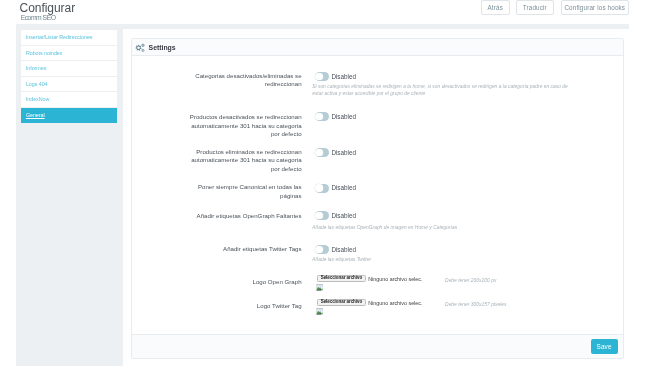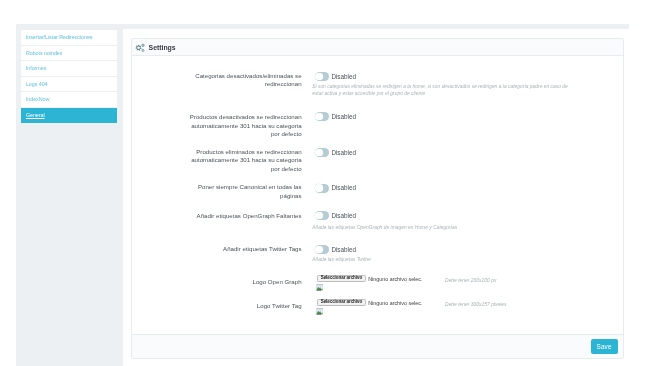--- a/index.html
+++ b/index.html
@@ -53,20 +53,29 @@
            font-weight:bold;letter-spacing:-0.06px;line-height:6.4px;}
   .filestat{position:absolute;font-size:5.35px;color:#3b3b3b;letter-spacing:0.01px;}
   .filenote{position:absolute;font-size:4.9px;color:#a9b2b8;font-style:italic;letter-spacing:.02px;}
   .brokenimg{position:absolute;width:7px;height:6.8px;}
   .brokenimg svg{display:block;}
 </style>
 </head>
 <body>
 
 <div id="page-root">
+<div id="page-header">
+  <div id="page-title">Configurar</div>
+  <div id="page-subtitle">Ecomm SEO</div>
+  <div id="header-actions">
+    <div class="hbtn" style="left:0;width:28.5px">Atrás</div>
+    <div class="hbtn" style="left:34.7px;width:38.2px">Traducir</div>
+    <div class="hbtn" style="left:79.7px;width:68.2px">Configurar los hooks</div>
+  </div>
+</div>
 
 <div id="page-background"></div>
 <div id="content-column"></div>
 
 <div id="sidebar">
       <a class="snav-item">Insertar/Listar Redirecciones</a>
       <a class="snav-item">Robots noindex</a>
       <a class="snav-item">Informes</a>
       <a class="snav-item">Logs 404</a>
       <a class="snav-item">IndexNow</a>

